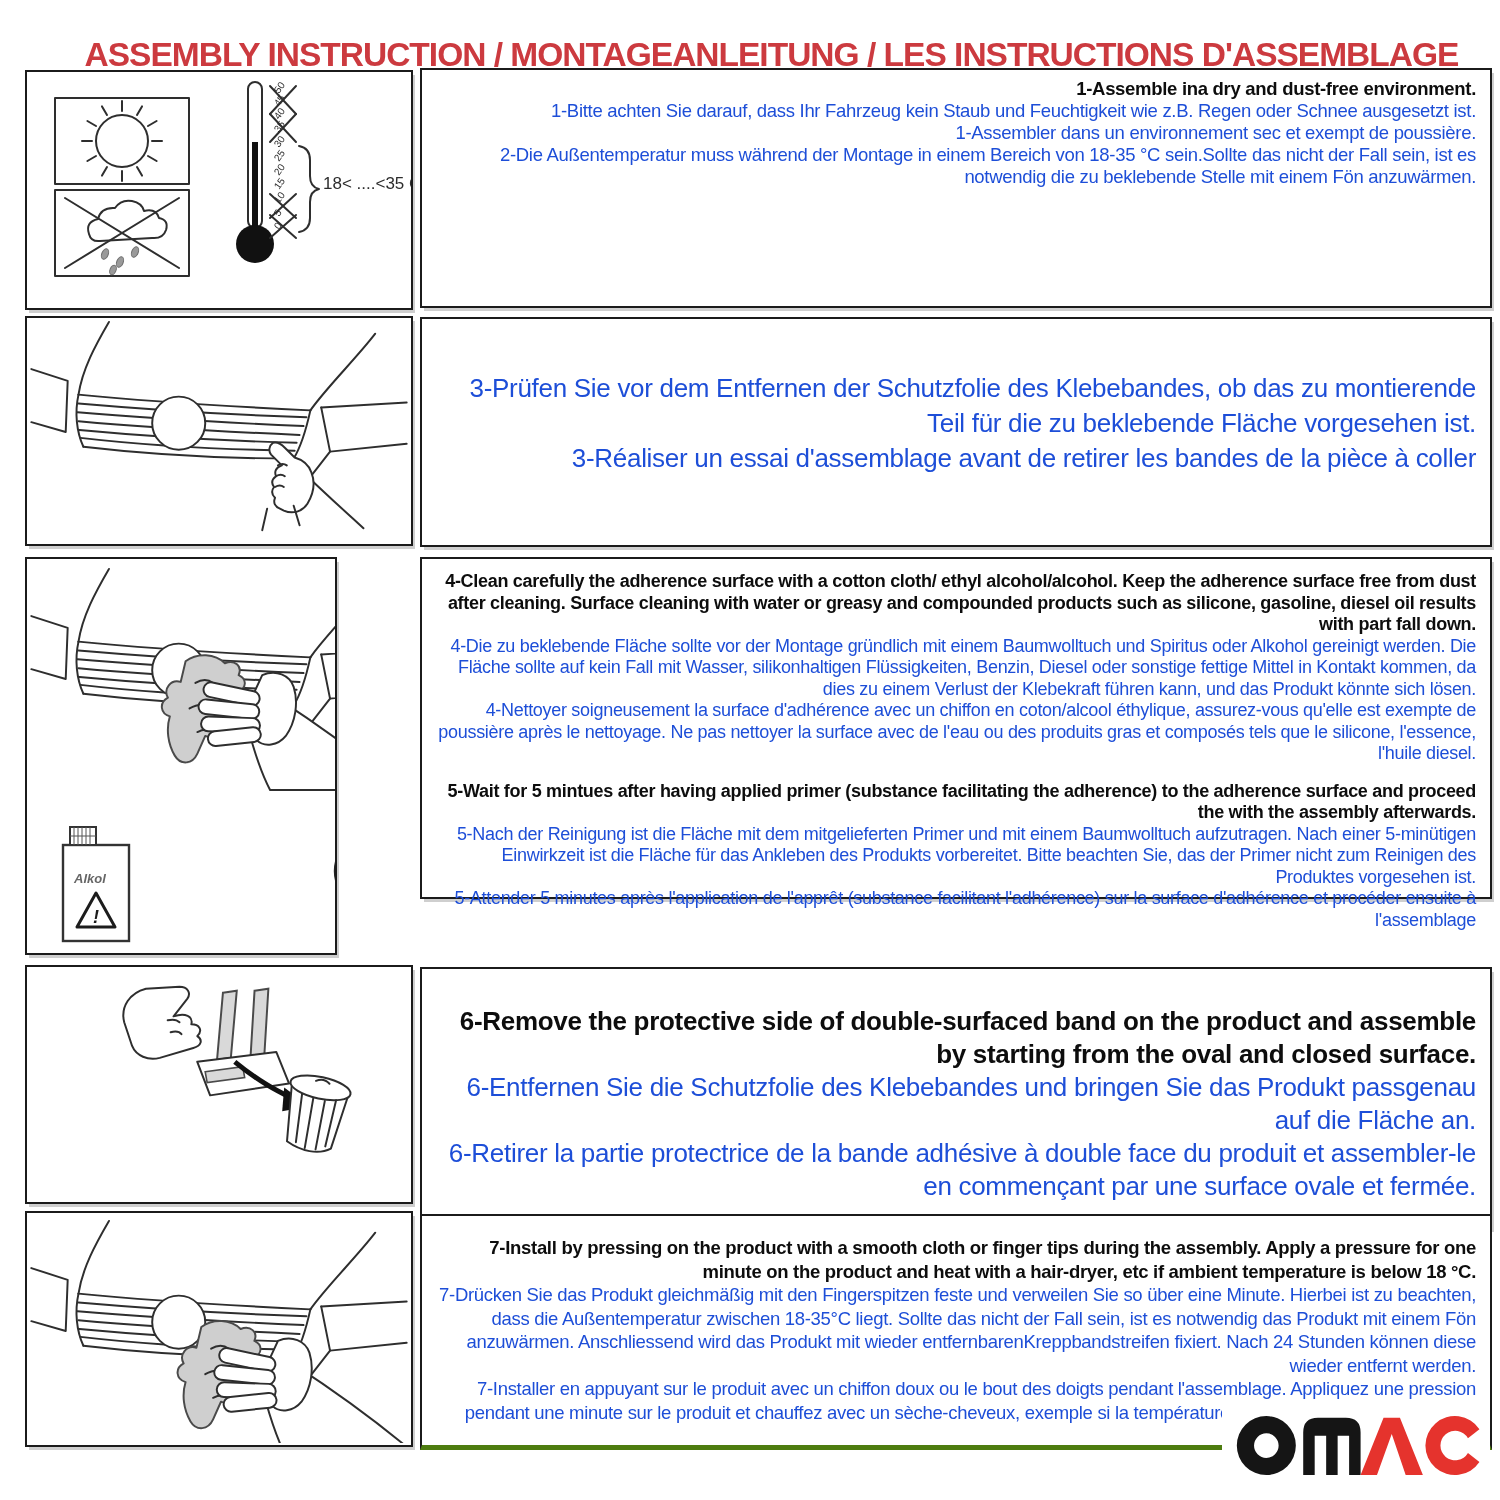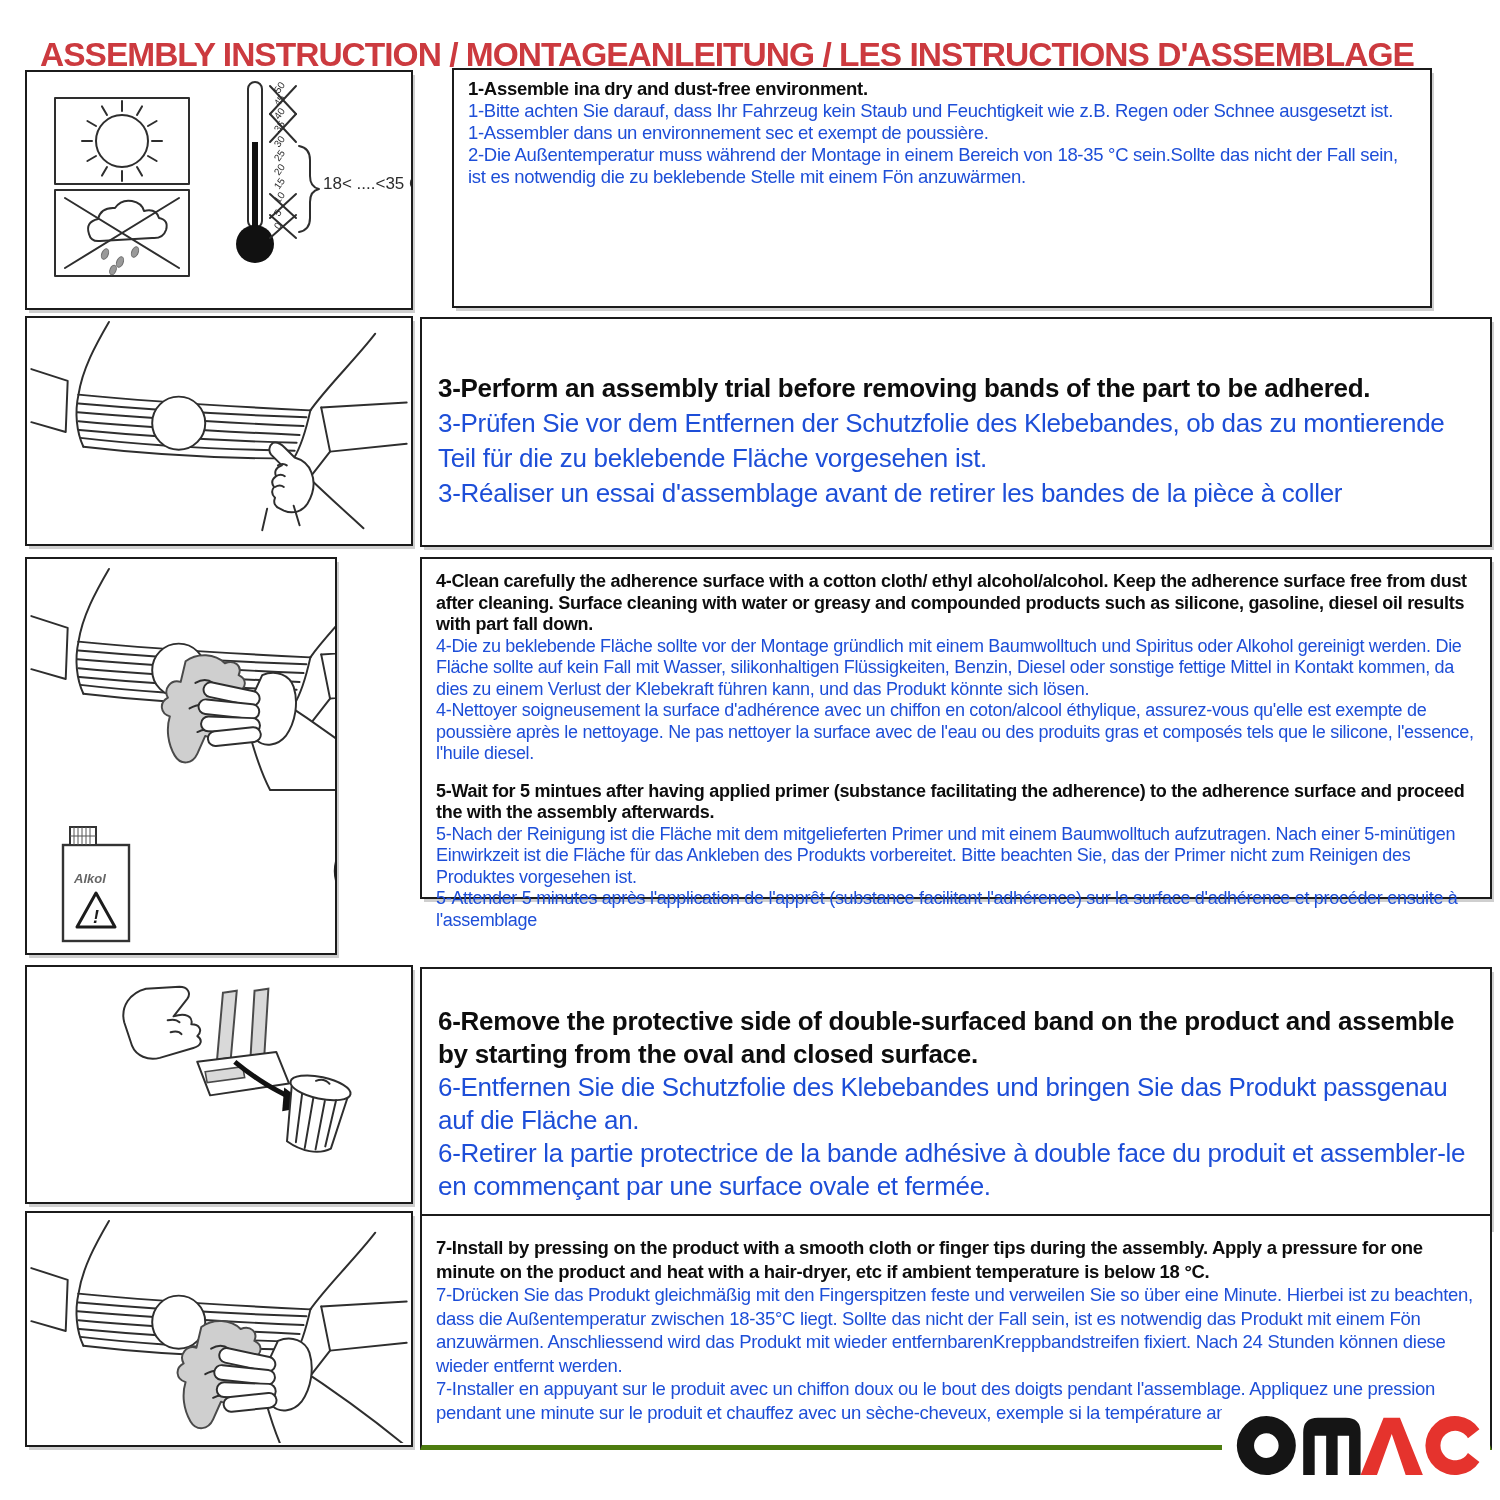--- a/index.html
+++ b/index.html
@@ -1,33 +1,33 @@
 <!DOCTYPE html>
 <html><head>
 <meta charset="utf-8">
 <style>
   html,body{margin:0;padding:0;background:#ffffff;}
   body{width:1500px;height:1500px;position:relative;font-family:"Liberation Sans",sans-serif;color:#222;}
-  .page{position:absolute;inset:0;}
+  .page{position:absolute;inset:0;text-align:right;}
 
   .doc-title{
     position:absolute;left:40px;top:12px;width:1440px;
     font-size:34px;font-weight:bold;letter-spacing:-1px;
     color:#CC3A3F;white-space:nowrap;transform:scaleX(.985);transform-origin:left;
   }
 
   .box{
     position:absolute;background:#fff;border:2px solid #1b1b1b;
     box-shadow:3px 4px 0 -1px #cfcfcf;box-sizing:border-box;
   }
   .imgbox{overflow:hidden;}
 
   
   #r1L{left:25px;top:70px;width:388px;height:240px;}
-  #r1R{left:420px;top:68px;width:980px;height:240px;margin-left:32px;}
+  #r1R{left:420px;top:68px;width:1072px;height:240px;}
   #r2L{left:25px;top:316px;width:388px;height:230px;}
   #r2R{left:420px;top:317px;width:1072px;height:230px;}
   #r3L{left:25px;top:557px;width:312px;height:398px;font-style:italic;}
   #r3R{left:420px;top:557px;width:1072px;height:342px;}
   #r4L{left:25px;top:965px;width:388px;height:239px;}
   #r4R{left:420px;top:967px;width:1072px;height:262px;}
   #r5L{left:25px;top:1211px;width:388px;height:236px;}
   #r5R{left:420px;top:1214px;width:1072px;height:236px;border-bottom:5px solid #4d7c0f;box-shadow:none;}
 
   .txt{padding:6px 14px 0 14px;}
@@ -162,21 +162,20 @@
       <use href="#carfront"></use>
       <g>
         <path class="lnf" d="M247,127 c-4,3 -5,8 -2,12 l11,11 c-6,2 -8,6 -6,11 c-4,3 -5,7 -2,11 c-3,4 -2,8 1,11 c-2,5 0,9 5,11 l4,2 c9,4 19,1 24,-7 c6,-10 8,-22 4,-32 c-3,-8 -10,-13 -17,-15 l-10,-10 c-4,-4 -8,-6 -12,-5 z"></path>
         <path class="ln" stroke-width="1.6" d="M252,150 q5,-3 9,0 M250,161 q5,-3 9,0 M249,172 q5,-3 9,0"></path>
         <path class="ln" d="M241,194 l-5,22 M268,191 l6,20"></path>
       </g>
     </svg>
   </div>
 
   <div class="box txt" id="r2R">
-    <p class="b">3-Perform an assembly trial before removing bands of the part to be adhered.</p>
     <p>3-Prüfen Sie vor dem Entfernen der Schutzfolie des Klebebandes, ob das zu montierende Teil für die zu beklebende Fläche vorgesehen ist.</p>
     <p>3-Réaliser un essai d'assemblage avant de retirer les bandes de la pièce à coller</p>
   </div>
 
   <div class="box imgbox" id="r3L">
     <svg class="sub-icon" style="left:0;top:6px;" width="384" height="226" viewBox="0 0 384 230">
       <defs>
         <g id="gripgroup">
           <path fill="#cfcfcf" stroke="#4a4a4a" stroke-width="2" stroke-linejoin="round" d="M158,98 c12,-9 30,-8 40,2 c10,-4 18,3 14,12 c9,4 8,14 -1,17 c7,7 2,16 -7,17 c5,9 -1,17 -11,16 c2,10 -7,16 -15,12 l-8,18 c-5,11 -17,12 -23,2 c-7,-12 -9,-27 -5,-40 c-10,-3 -11,-14 -2,-19 c-5,-9 3,-19 13,-16 z"></path>
           <path class="ln" stroke-width="1.5" d="M168,120 q10,-6 18,0 M162,146 q12,-7 22,-1 M170,170 q10,-5 18,1"></path>

